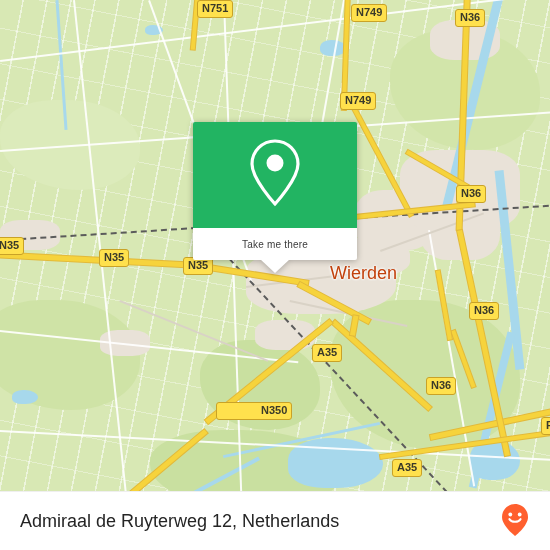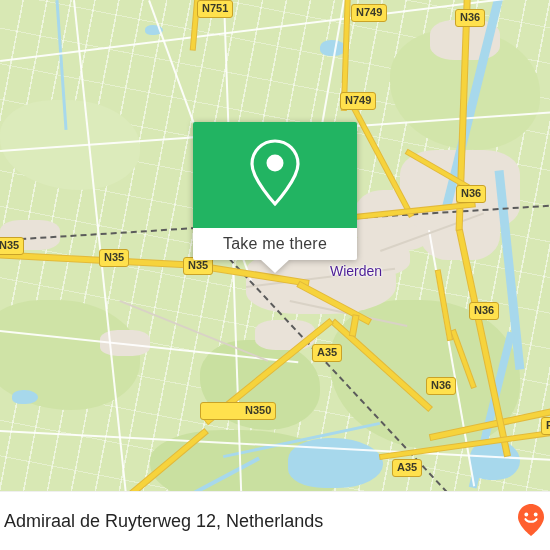--- a/index.html
+++ b/index.html
@@ -39,35 +39,35 @@
   .rail{position:absolute;height:0;border-top:2px dashed #5b5b5b;transform-origin:0 0;}
 
   
   .shield{
     position:absolute;background:#ffe14d;border:1.5px solid #c9a227;border-radius:3px;
     color:#3a3a2a;font-weight:bold;font-size:11px;line-height:1;
     padding:2px 4px 3px 4px;white-space:nowrap;
     font-family:"Liberation Sans","DejaVu Sans",sans-serif;
   }
   .place-label{
-    position:absolute;color:#4c1d95;font-size:14px;white-space:nowrap;
+    position:absolute;color:#c2410c;font-size:18px;white-space:nowrap;
     text-shadow:0 0 3px #fff,0 0 3px #fff,0 0 2px #fff;
   }
 
   
   .popup{position:absolute;left:193px;top:122px;width:164px;
          filter:drop-shadow(0 1px 3px rgba(0,0,0,.28));}
   .popup-top{
     background:#22b462;height:106px;border-radius:2px 2px 0 0;
     display:flex;align-items:center;justify-content:center;
   }
   .popup-bottom{
     background:#ffffff;height:32px;border-radius:0 0 2px 2px;
     display:flex;align-items:center;justify-content:center;
-    color:#3c3c3c;font-size:16px;letter-spacing:.2px;
+    color:#3c3c3c;font-size:10px;letter-spacing:.2px;
   }
   .popup-tail{
     position:absolute;left:50%;transform:translateX(-50%);bottom:-13px;
     width:0;height:0;border-left:15px solid transparent;border-right:15px solid transparent;
     border-top:14px solid #ffffff;
   }
 
   
   .attrib{
     position:absolute;left:0;top:468px;height:23px;
@@ -76,21 +76,21 @@
     color:#3a3a3a;font-size:13px;white-space:nowrap;
   }
 
   
   .footer{
     position:absolute;left:0;top:491px;width:550px;height:59px;
     background:#ffffff;overflow:hidden;
     border-top:1px solid #efefef;
   }
   .footer-inner{position:absolute;inset:0;display:flex;align-items:center;
-                justify-content:space-between;padding:0 4px;}
+                justify-content:space-between;padding:0 20px;}
   .addr{color:#252525;font-size:18px;white-space:nowrap;}
   .logo{display:flex;align-items:center;gap:2px;}
   .logo-word{color:#2b2b2b;font-size:29px;font-weight:bold;letter-spacing:-1px;line-height:1;}
 </style>
 </head>
 <body>
 
 <div id="app">
 
   <div class="map">
@@ -168,21 +168,21 @@
       <div class="shield" style="left:340px;top:92px;">N749</div>
       <div class="shield" style="left:351px;top:4px;">N749</div>
       <div class="shield" style="left:455px;top:9px;">N36</div>
       <div class="shield" style="left:456px;top:185px;">N36</div>
       <div class="shield" style="left:-6px;top:237px;">N35</div>
       <div class="shield" style="left:99px;top:249px;">N35</div>
       <div class="shield" style="left:183px;top:257px;">N35</div>
       <div class="shield" style="left:469px;top:302px;">N36</div>
       <div class="shield" style="left:312px;top:344px;">A35</div>
       <div class="shield" style="left:426px;top:377px;">N36</div>
-      <div class="shield" style="left:200px;top:402px;padding-left:44px;">N350</div>
+      <div class="shield" style="left:216px;top:402px;padding-left:44px;">N350</div>
       <div class="shield" style="left:541px;top:417px;">R</div>
       <div class="shield" style="left:392px;top:459px;">A35</div>
     </div>
 
     <div class="popup">
       <div class="popup-top">
         <span>
           <svg width="58" height="74" viewBox="0 0 58 74" fill="none">
             <path d="M29 5 C16.3 5 6 15.3 6 28 C6 43 29 68 29 68 C29 68 52 43 52 28 C52 15.3 41.7 5 29 5 Z" stroke="#ffffff" stroke-width="3.2" fill="none"></path>
             <circle cx="29" cy="27" r="8.5" fill="#ffffff"></circle>

